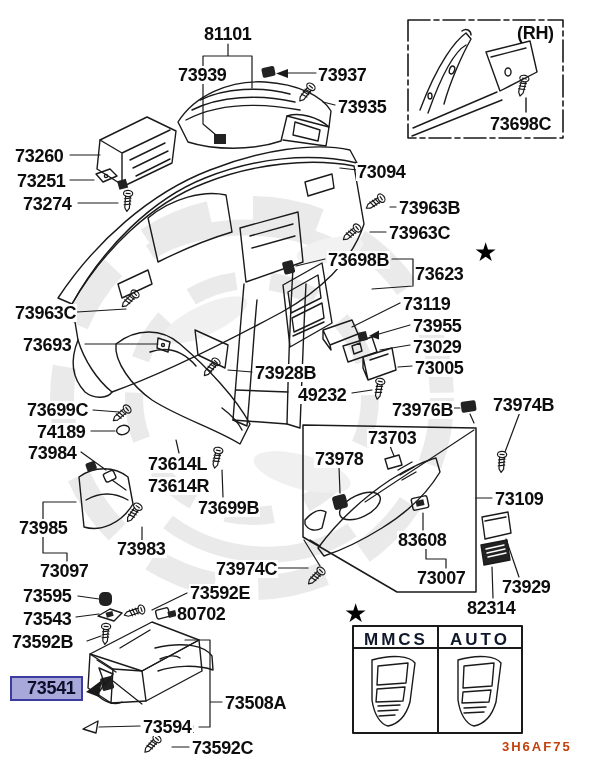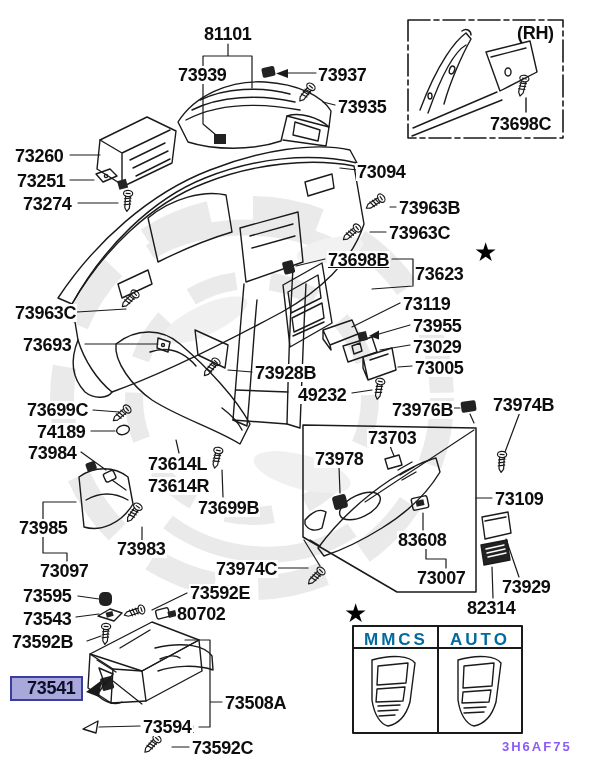--- a/index.html
+++ b/index.html
@@ -5,23 +5,23 @@
   html,body{margin:0;padding:0;background:#fff;}
   #stage{position:relative;width:609px;height:768px;background:#fff;overflow:hidden;
          font-family:"Liberation Sans",sans-serif;}
   #art{position:absolute;left:0;top:0;}
   .plabel{position:absolute;font:bold 18px "Liberation Sans",sans-serif;color:#0d0d0d;
           background:#fff;line-height:1;padding:0 1px;white-space:nowrap;letter-spacing:-.3px;z-index:5;}
   .plabel.hl{padding:1px 5px 2px 15px;border:2px solid #3c3ca0;background:#a8a8da;z-index:6;}
   .plabel.cap{background:transparent;}
   .star{position:absolute;font:26px "DejaVu Sans",sans-serif;color:#000;line-height:1;z-index:4;}
   .thead{position:absolute;font:bold 17px "Liberation Sans",sans-serif;letter-spacing:3px;
-         color:#0369a1;z-index:5;text-align:center;width:84px;}
+         color:#0f172a;z-index:5;text-align:center;width:84px;}
   .dcode{position:absolute;font:bold 13px "Liberation Sans",sans-serif;letter-spacing:2px;
-         color:#8b5cf6;z-index:5;}
+         color:#c2410c;z-index:5;}
 </style>
 </head>
 <body>
 
 <div id="stage">
 
 <svg id="art" width="609" height="768" viewBox="0 0 609 768">
   <defs>
     <g id="scr" stroke="#1a1a1a" stroke-width="1.2" fill="none">
       <ellipse cx="0" cy="-1.5" rx="4.6" ry="3.2"></ellipse>
@@ -258,21 +258,21 @@
       <div class="plabel" style="left: 317px; top: 66px;">73937</div>
       <div class="plabel" style="left: 337px; top: 98px;">73935</div>
       <div class="plabel cap" style="left: 516px; top: 24px;">(RH)</div>
       <div class="plabel" style="left: 489px; top: 115px;">73698C</div>
       <div class="plabel" style="left: 14px; top: 147px;">73260</div>
       <div class="plabel" style="left: 16px; top: 172px;">73251</div>
       <div class="plabel" style="left: 22px; top: 195px;">73274</div>
       <div class="plabel" style="left: 356px; top: 163px;">73094</div>
       <div class="plabel" style="left: 398px; top: 199px;">73963B</div>
       <div class="plabel" style="left: 388px; top: 224px;">73963C</div>
-      <div class="plabel" style="left: 327px; top: 251px; text-decoration: underline;">73698B</div>
+      <div class="plabel" style="left: 327px; top: 251px;">73698B</div>
       <div class="plabel" style="left: 414px; top: 265px;">73623</div>
       <div class="plabel" style="left: 14px; top: 304px;">73963C</div>
       <div class="plabel" style="left: 402px; top: 295px;">73119</div>
       <div class="plabel" style="left: 412px; top: 317px;">73955</div>
       <div class="plabel" style="left: 412px; top: 338px;">73029</div>
       <div class="plabel" style="left: 414px; top: 359px;">73005</div>
       <div class="plabel" style="left: 22px; top: 336px;">73693</div>
       <div class="plabel" style="left: 254px; top: 364px;">73928B</div>
       <div class="plabel" style="left: 297px; top: 386px;">49232</div>
       <div class="plabel" style="left: 391px; top: 401px;">73976B</div>

